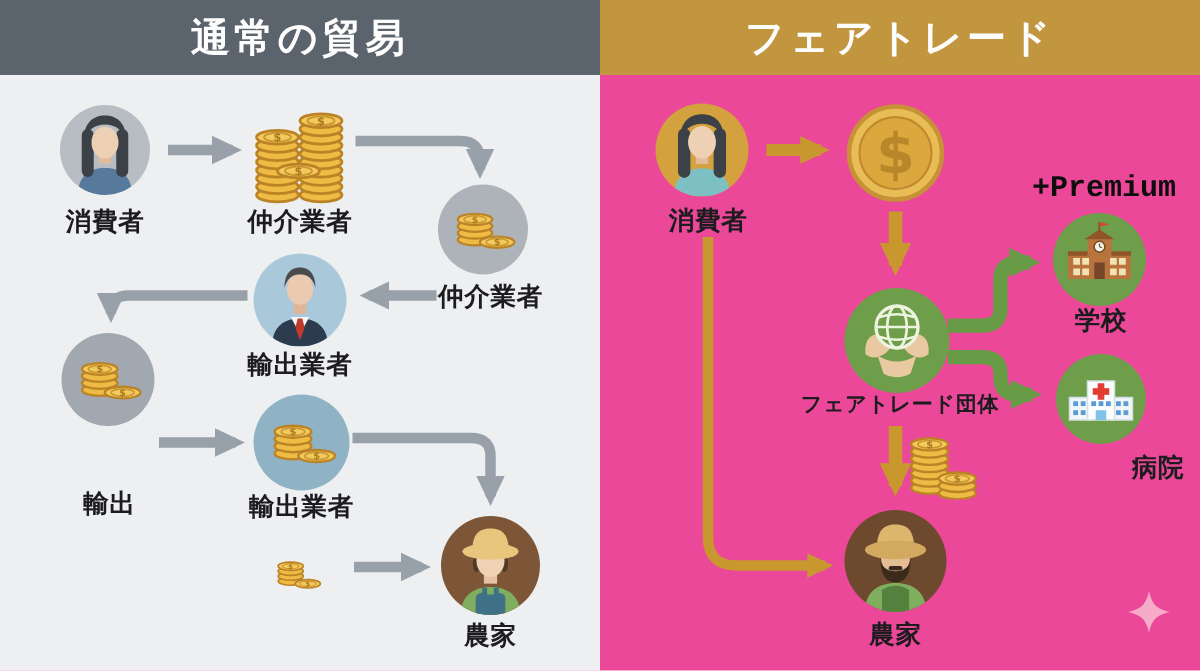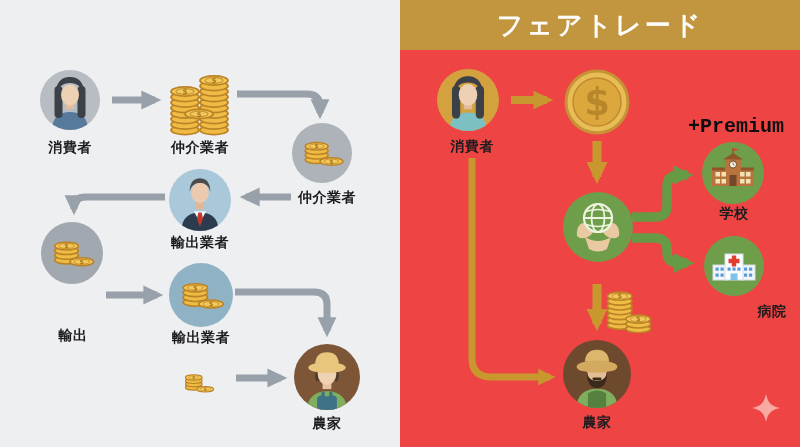--- a/index.html
+++ b/index.html
@@ -1,31 +1,31 @@
 <!DOCTYPE html>
 <html><head>
 <meta charset="utf-8">
 <style>
   html,body{margin:0;padding:0;background:#fff;}
   .stage{position:relative;width:800px;height:447px;overflow:hidden;
          font-family:"DejaVu Sans","Liberation Sans",sans-serif;}
   .panel{position:absolute;top:0;width:400px;height:447px;}
   .panel.left{left:0;background:#edeff1;}
-  .panel.right{left:400px;background:#ef4444;}
+  .panel.right{left:400px;background:#ec4899;}
   .hdr{position:absolute;top:0;left:0;width:400px;height:50px;
        display:flex;align-items:center;justify-content:center;}
   .panel.left .hdr{background:#5b636c;}
   .panel.right .hdr{background:#c2963f;}
   .hdr h1{margin:0;color:#fdfdfd;font-size:26px;font-weight:700;letter-spacing:3px;}
   .arrows{position:absolute;left:0;top:0;pointer-events:none;}
   .node{position:absolute;border-radius:50%;overflow:hidden;}
   .node svg{display:block;width:100%;height:100%;}
   .icon-abs{position:absolute;}
   .lbl{position:absolute;transform:translate(-50%,-50%);font-weight:700;
-       font-size:14px;color:#1c1c1e;white-space:nowrap;text-align:center;letter-spacing:.5px;}
+       font-size:17px;color:#1c1c1e;white-space:nowrap;text-align:center;letter-spacing:.5px;}
   .lbl.small{font-size:14px;}
   .lbl.premium{font-size:20px;color:#0e0e0e;letter-spacing:0;font-family:Liberation Mono, monospace;}
 </style>
 </head>
 <body>
 
 <svg width="0" height="0" style="position:absolute" aria-hidden="true">
   <defs>
     <g id="c">
         <ellipse rx="14" ry="4.6" fill="#eebb45" stroke="#bb8326" stroke-width="1.8"></ellipse>
@@ -43,20 +43,23 @@
     </marker>
     <marker id="mGreen" viewBox="0 0 10 10" refX="6.5" refY="5" markerWidth="2.3" markerHeight="2.3" orient="auto-start-reverse">
       <path d="M0,0.5 L9.5,5 L0,9.5 Z" fill="#679a44"></path>
     </marker>
   </defs>
 </svg>
 
 <div class="stage">
 
   <section class="panel left">
+    <header class="hdr">
+      <h1>通常の貿易</h1>
+    </header>
 
     <svg class="arrows" width="400" height="447">
       <path d="M112,100 H155" stroke="#98a1a9" stroke-width="7" fill="none" marker-end="url(#mGray)"></path>
       <path d="M237,94 H307 Q320,94 320,107 V113" stroke="#98a1a9" stroke-width="7" fill="none" marker-end="url(#mGray)"></path>
       <path d="M291,197 H246" stroke="#98a1a9" stroke-width="7" fill="none" marker-end="url(#mGray)"></path>
       <path d="M165,197 H86 Q74,197 74,207 V209" stroke="#98a1a9" stroke-width="7" fill="none" marker-end="url(#mGray)"></path>
       <path d="M106,295 H157" stroke="#98a1a9" stroke-width="7" fill="none" marker-end="url(#mGray)"></path>
       <path d="M235,292 H314 Q327,292 327,304 V331" stroke="#98a1a9" stroke-width="7" fill="none" marker-end="url(#mGray)"></path>
       <path d="M236,378 H281" stroke="#98a1a9" stroke-width="7" fill="none" marker-end="url(#mGray)"></path>
     </svg>
@@ -291,17 +294,18 @@
         <ellipse cx="30" cy="23.5" rx="18" ry="5.5" fill="#d3a95f"></ellipse>
       </svg>
     </div>
 
     <svg class="icon-abs" style="left:351px;top:393px;" width="30" height="30">
       <path d="M15,1 C17,10 20,13 29,15 C20,17 17,20 15,29 C13,20 10,17 1,15 C10,13 13,10 15,1 Z" fill="#fffdf0" opacity="0.55"></path>
     </svg>
 
     <div class="lbl" style="left:72px;top:147px;">消費者</div>
     <div class="lbl premium" style="left:336px;top:126px;">+Premium</div>
+    <div class="lbl small" style="left:200px;top:270px;">フェアトレード団体</div>
     <div class="lbl" style="left:334px;top:214px;">学校</div>
     <div class="lbl" style="left:336px;top:312px;margin-left:36px;">病院</div>
     <div class="lbl" style="left:197px;top:423px;">農家</div>
   </section>
 </div>
 
 </body></html>

